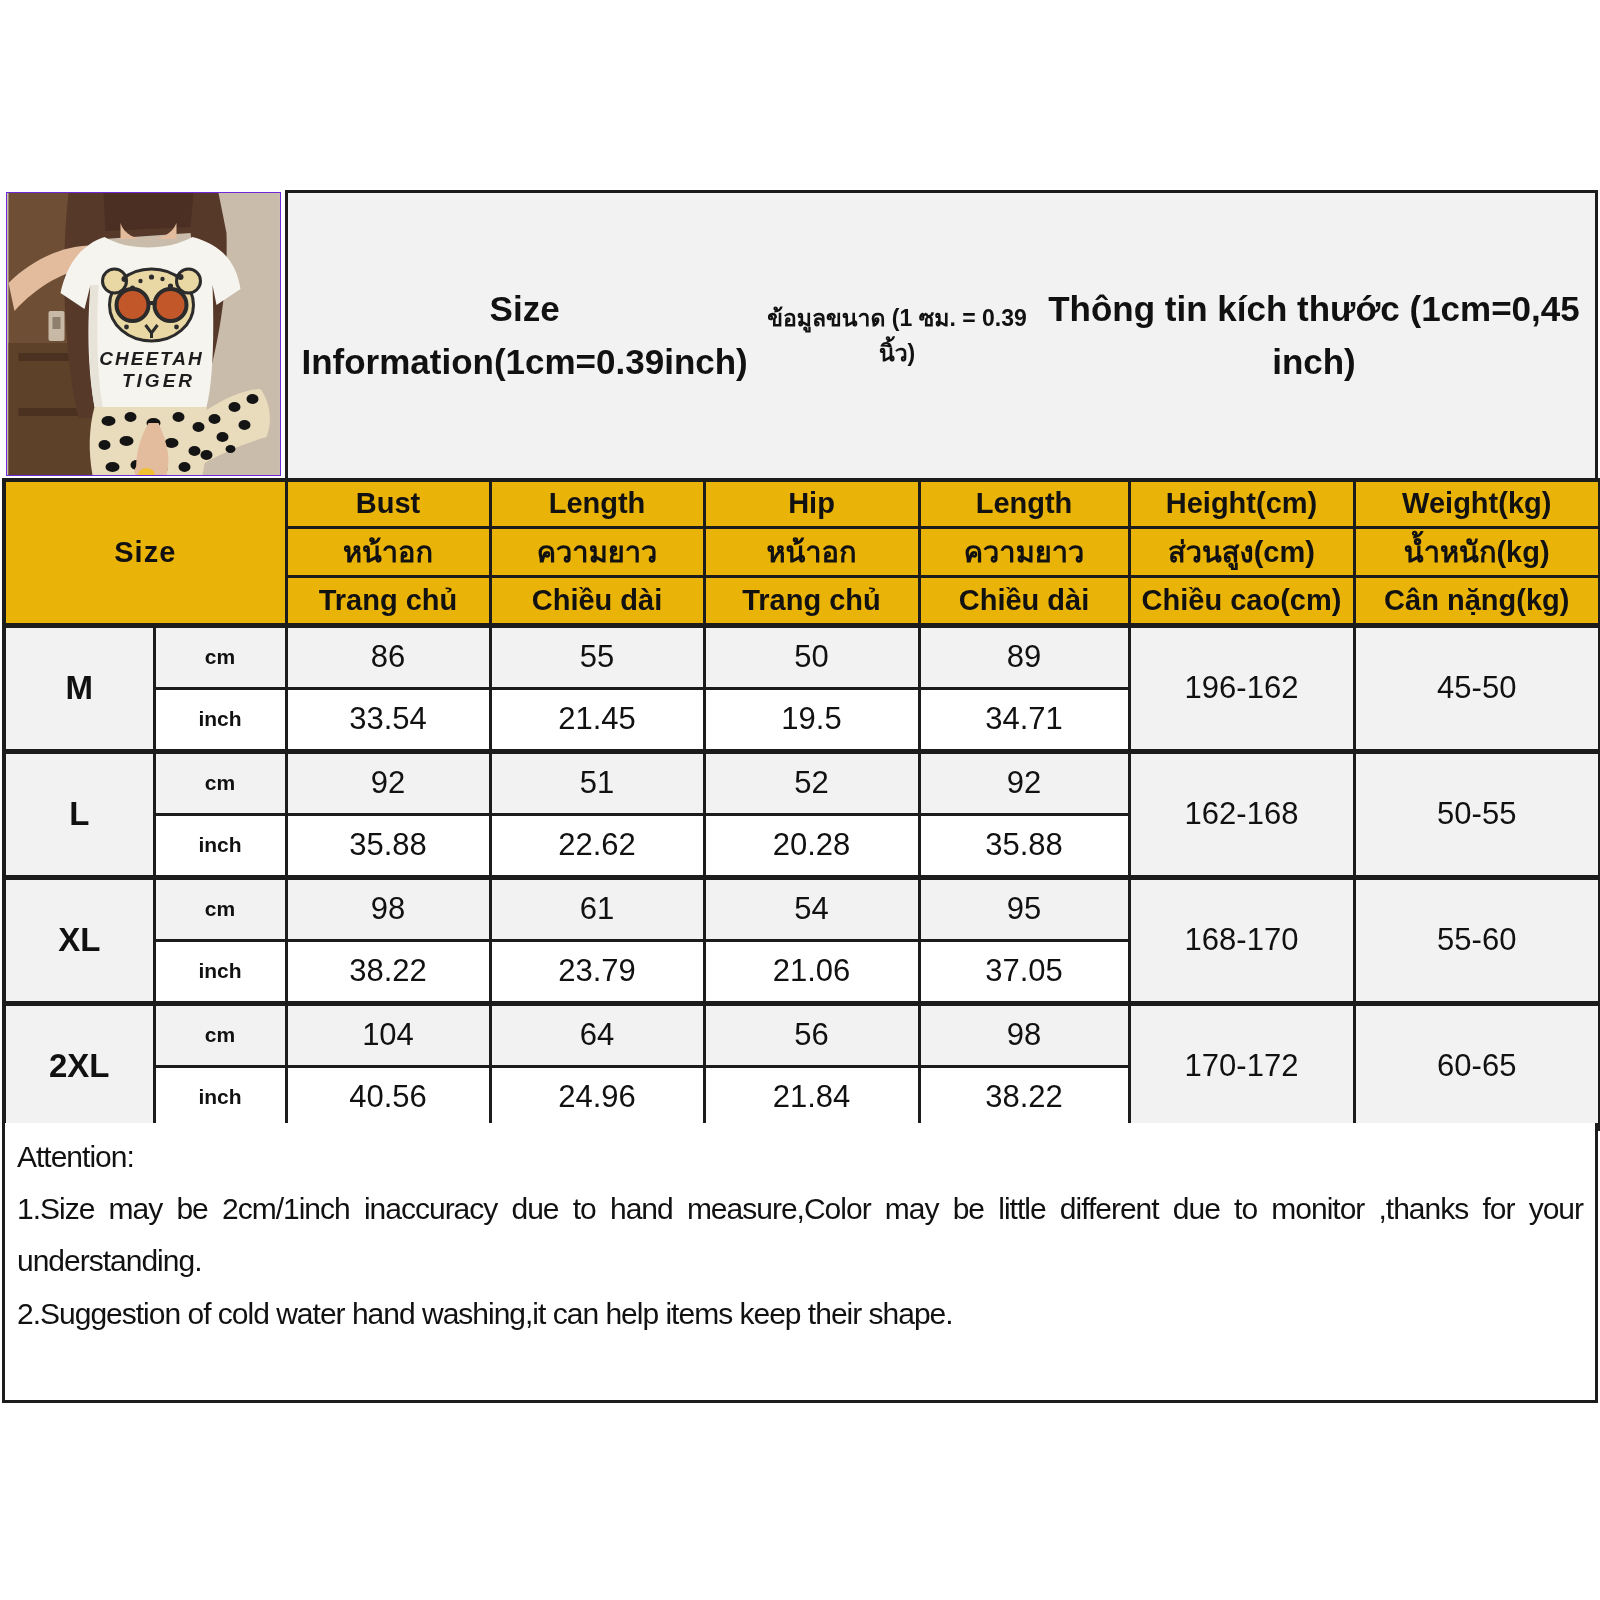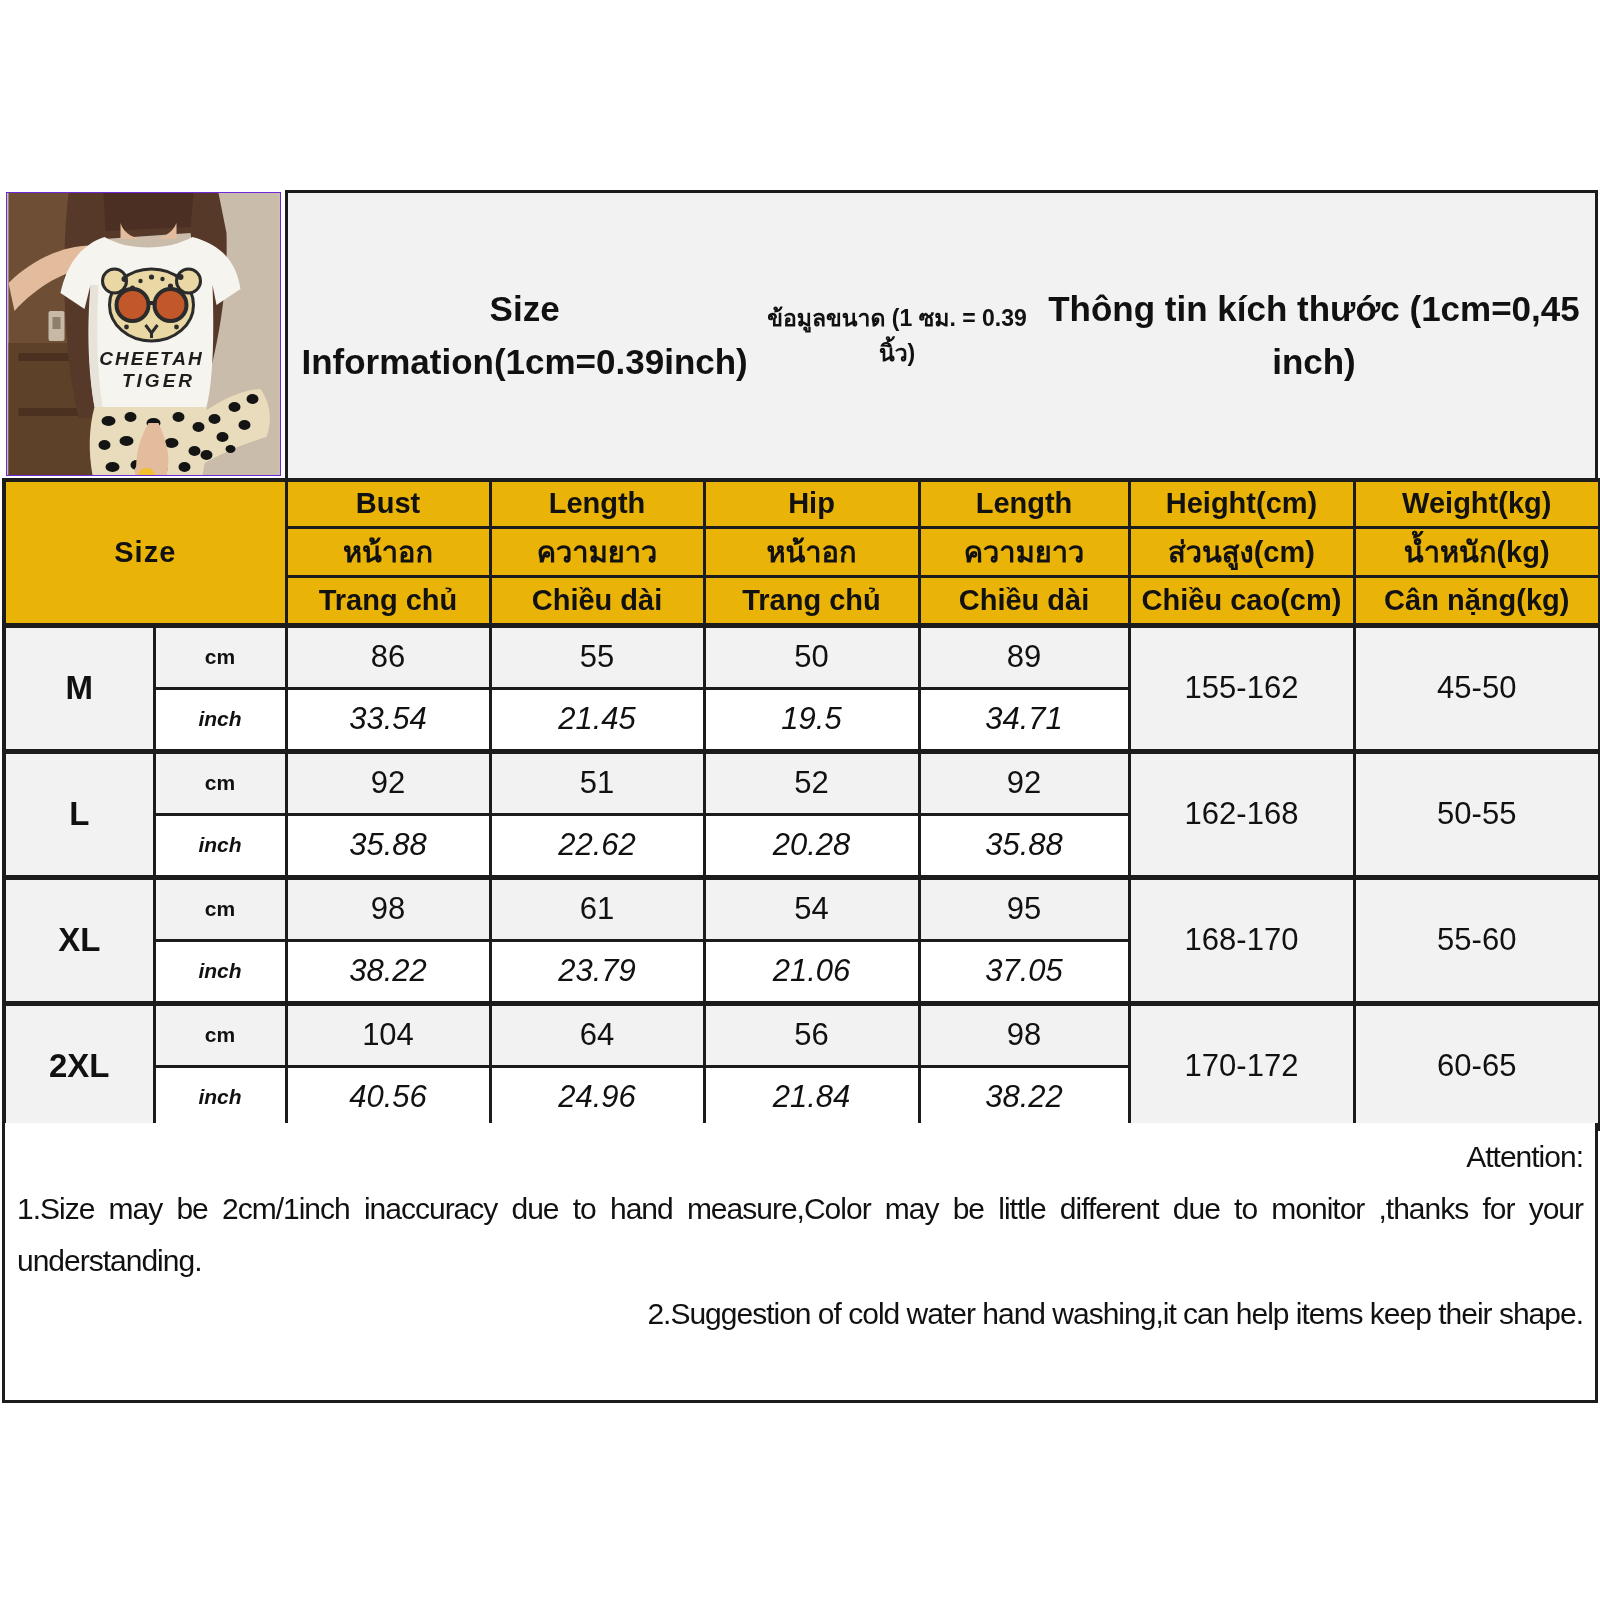--- a/index.html
+++ b/index.html
@@ -31,30 +31,30 @@
                  padding:0;overflow:hidden;}
   tr.hdr td{background:#eab308;font-weight:bold;font-size:29px;margin-left:32px;}
   tr.hdr{height:47px;}
   tr.hdr3{height:49px;}
   td.size-big{background:#d6d6d6;font-weight:bold;font-size:54px;letter-spacing:1px;}
   td.size-lbl{background:#d6d6d6;font-weight:bold;font-size:33px;}
   td.unit{font-weight:bold;font-size:21px;}
   tr.cmrow{height:63px;}
   tr.inrow{height:63px;}
   tr.cmrow td{background:#f2f2f2;}
-  tr.inrow td{background:#ffffff;font-style:italic;}
+  tr.inrow td{background:#ffffff;}
   td.val{font-weight:normal;font-size:31px;}
   td.range{background:#f2f2f2;font-weight:normal;font-size:31px;}
   tr.group-start td{border-top-width:5px;}
 
   
   .attention{position:absolute;left:2px;top:1123px;width:1596px;height:280px;
              box-sizing:border-box;border:3px solid #1c1c1c;border-top:none;
              background:#ffffff;padding:8px 12px;}
-  .attention p{margin:0;font-size:30px;line-height:1.74;letter-spacing:-1px;text-align:right;}
+  .attention p{margin:0;font-size:30px;line-height:1.74;letter-spacing:-1px;}
   .attention .just{text-align:justify;}
 </style>
 </head>
 <body>
 
 <div id="canvas">
 
   <div class="photo">
     <svg viewBox="0 0 270 282">
 
@@ -181,21 +181,21 @@
       <td>Cân nặng(kg)</td>
     </tr>
 
     <tr class="cmrow group-start">
       <td class="size-lbl" rowspan="2">M</td>
       <td class="unit">cm</td>
       <td class="val">86</td>
       <td class="val">55</td>
       <td class="val">50</td>
       <td class="val">89</td>
-      <td class="range" rowspan="2">155-162</td>
+      <td class="range" rowspan="2">196-162</td>
       <td class="range" rowspan="2">45-50</td>
     </tr>
     <tr class="inrow">
       <td class="unit">inch</td>
       <td class="val">33.54</td>
       <td class="val">21.45</td>
       <td class="val">19.5</td>
       <td class="val">34.71</td>
     </tr>
 

